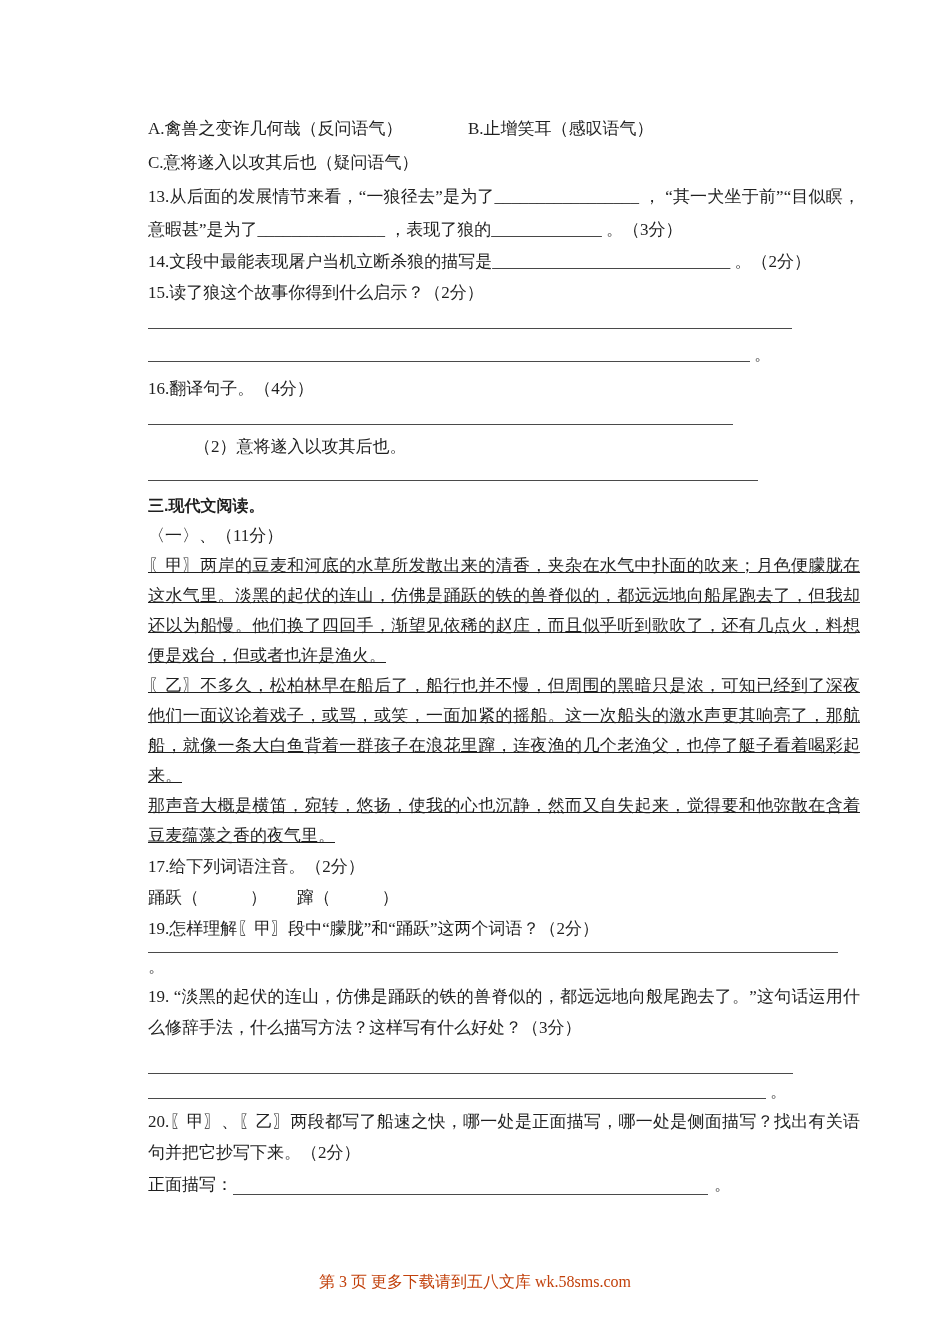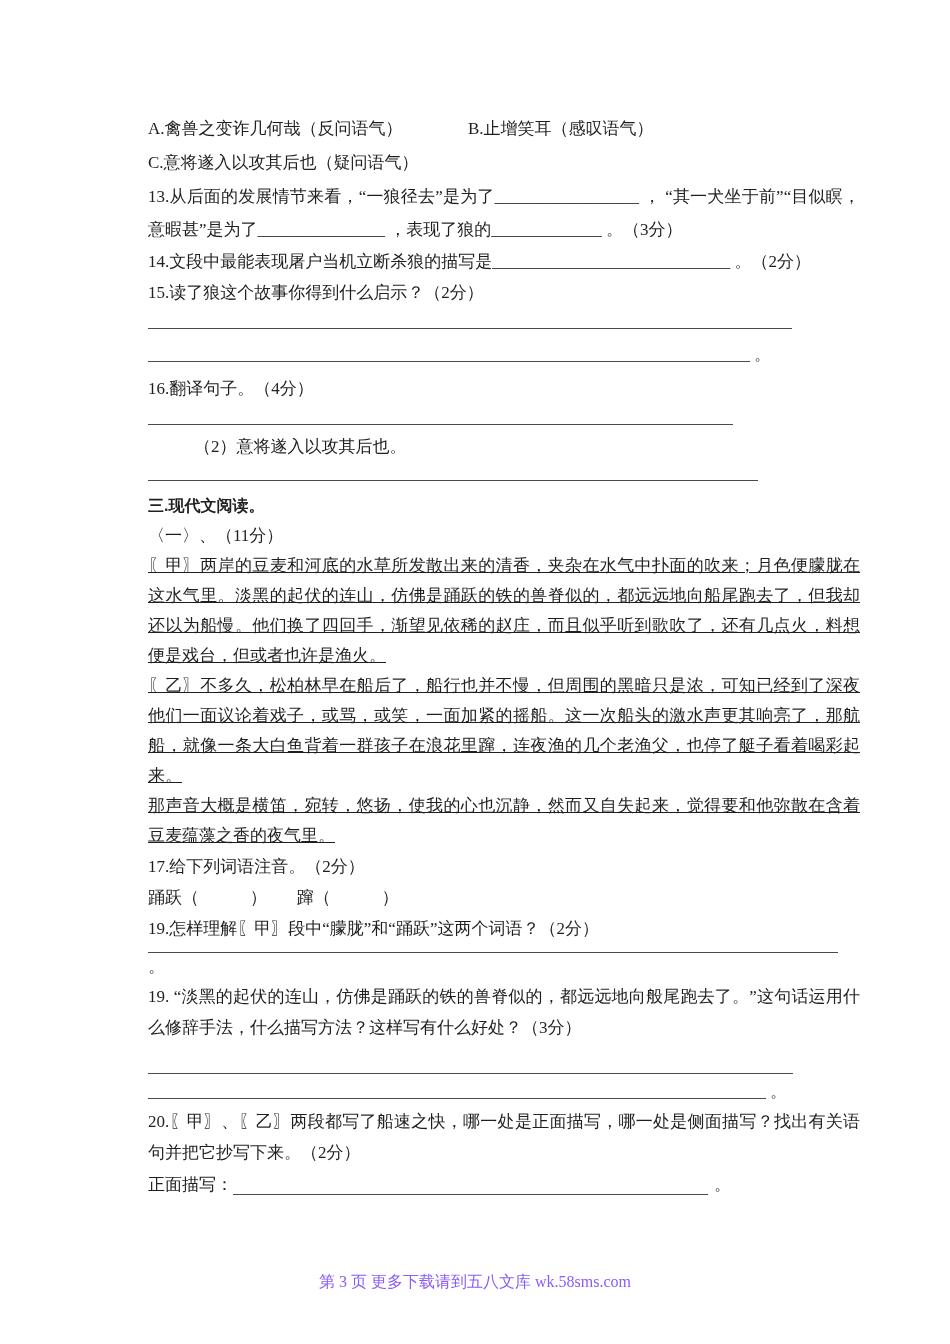--- a/index.html
+++ b/index.html
@@ -69,21 +69,21 @@
   }
   .frontrow .rule { margin-bottom: 4px; }
   .frontrow .p { margin-left: 6px; }
   .footer {
     position: absolute;
     left: 0;
     top: 1272px;
     width: 950px;
     text-align: center;
     font-size: 16px;
-    color: #8b5cf6;
+    color: #c2410c;
     font-family: "Liberation Serif", "DejaVu Serif", serif;
   }
 </style>
 </head>
 <body>
 
 <div class="page">
   <div class="sheet">
 
     <div class="opts">

